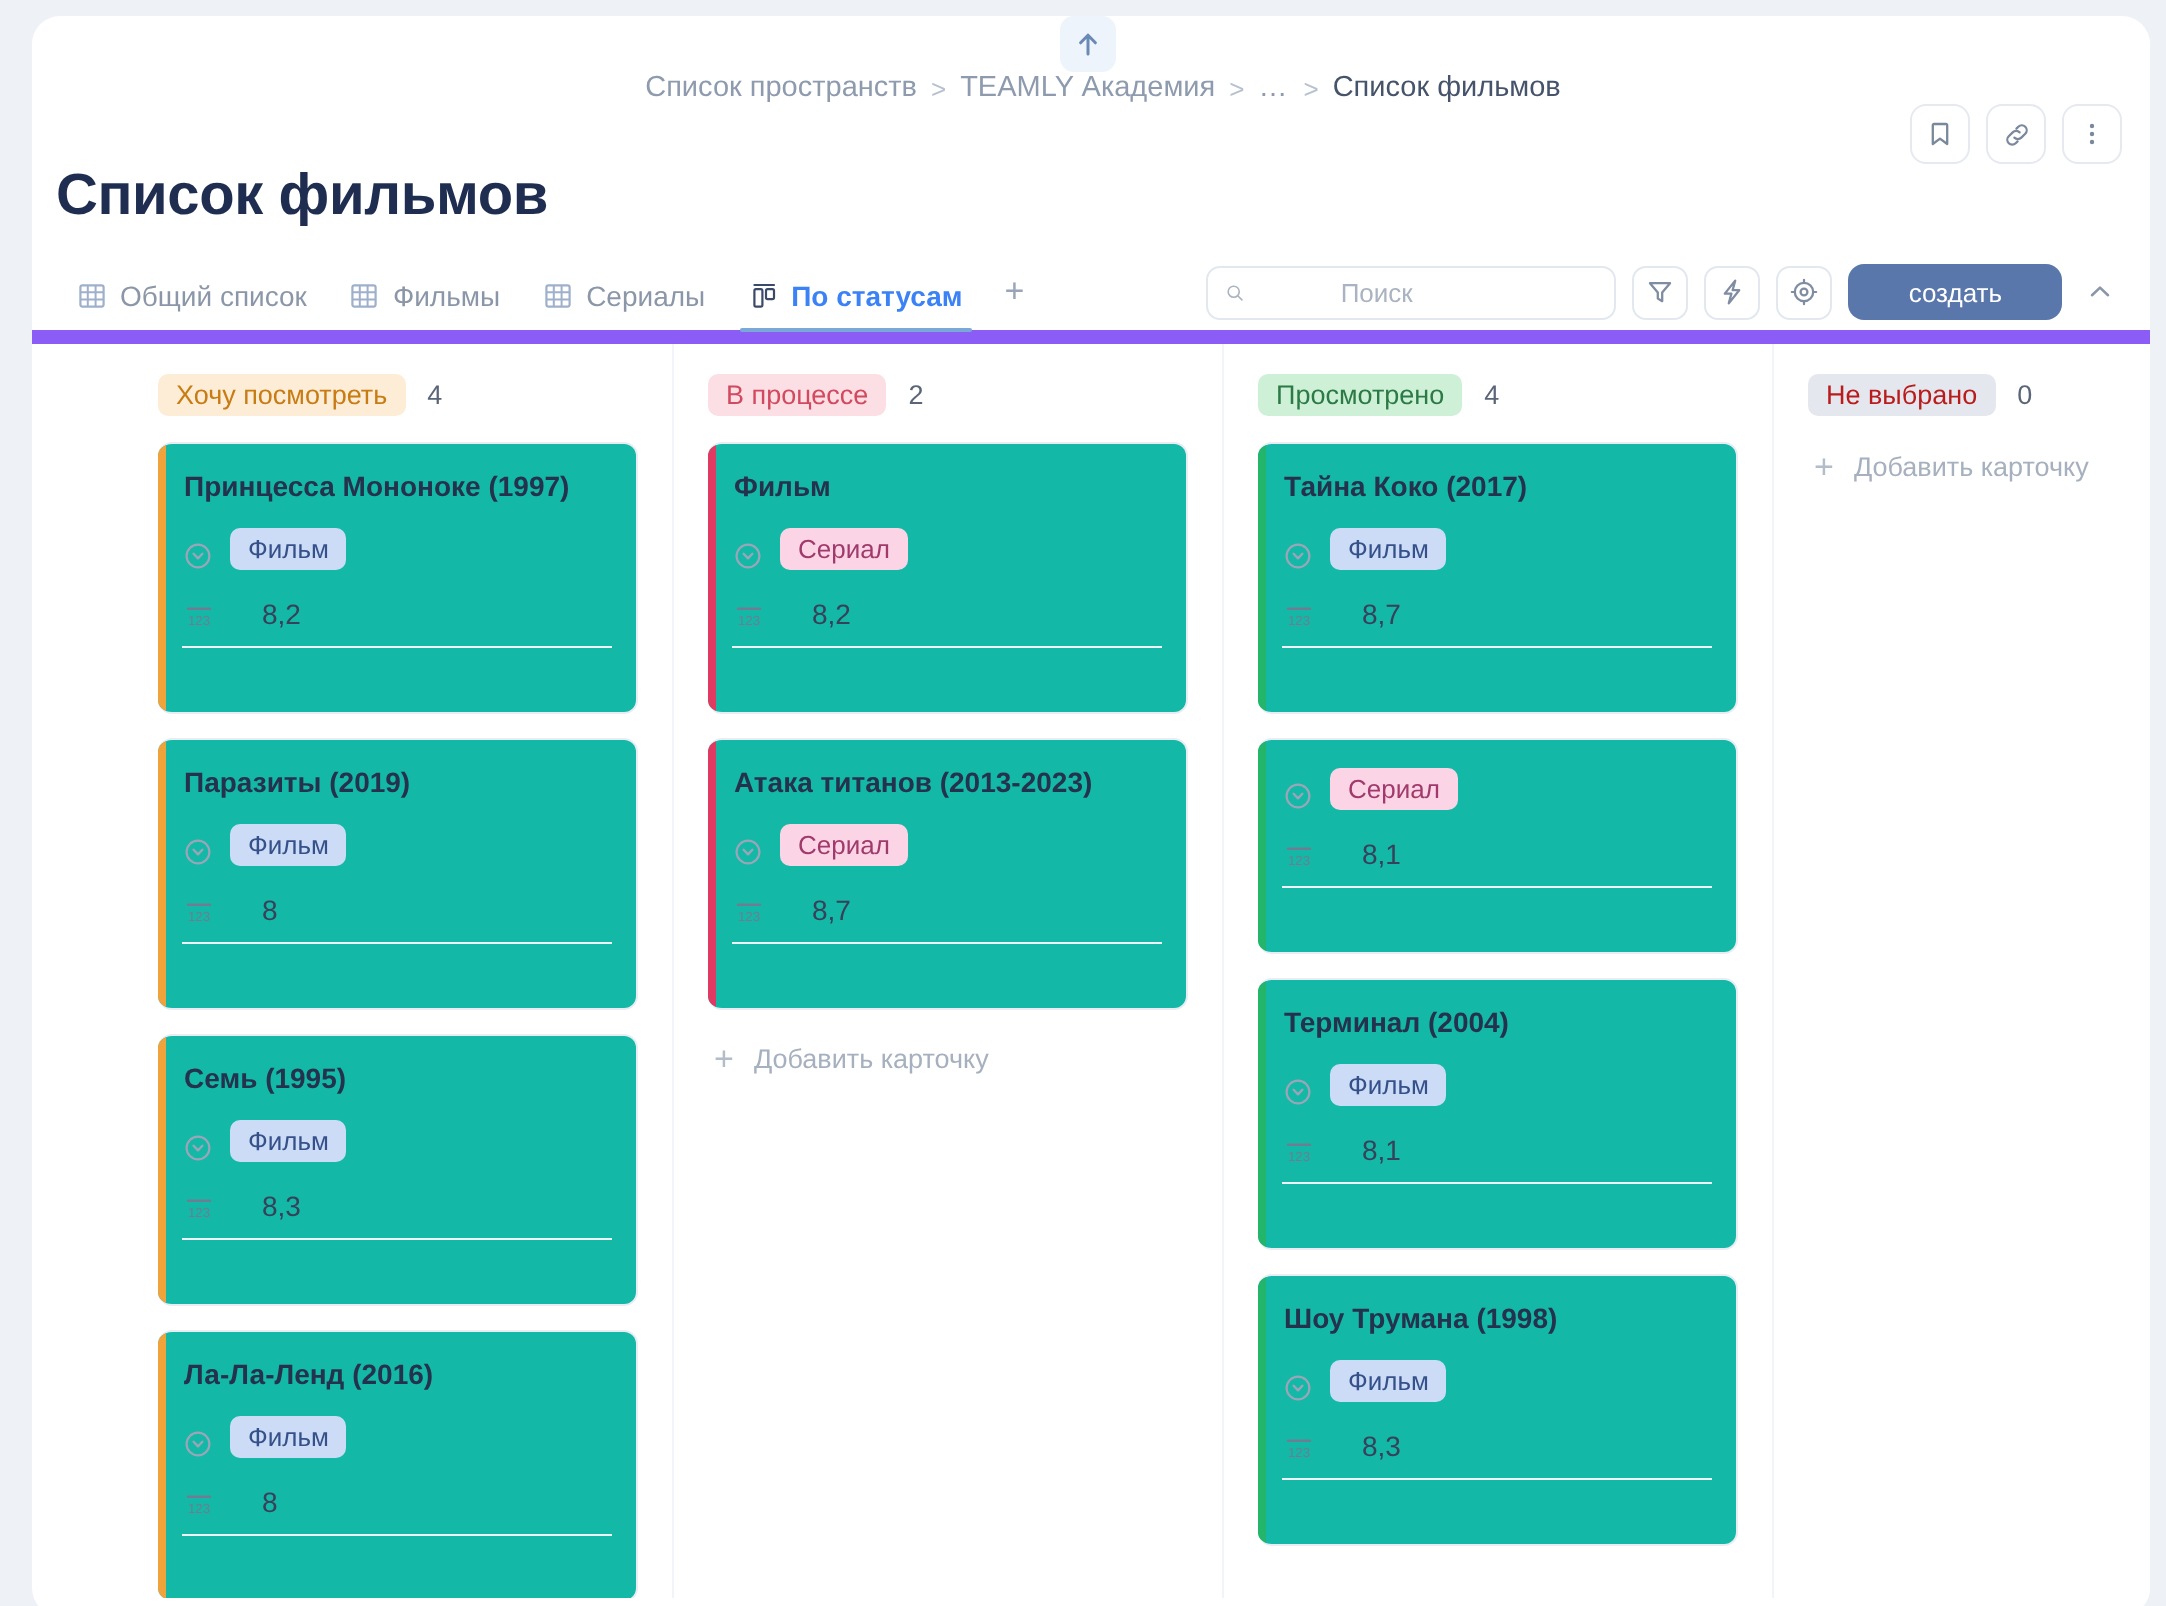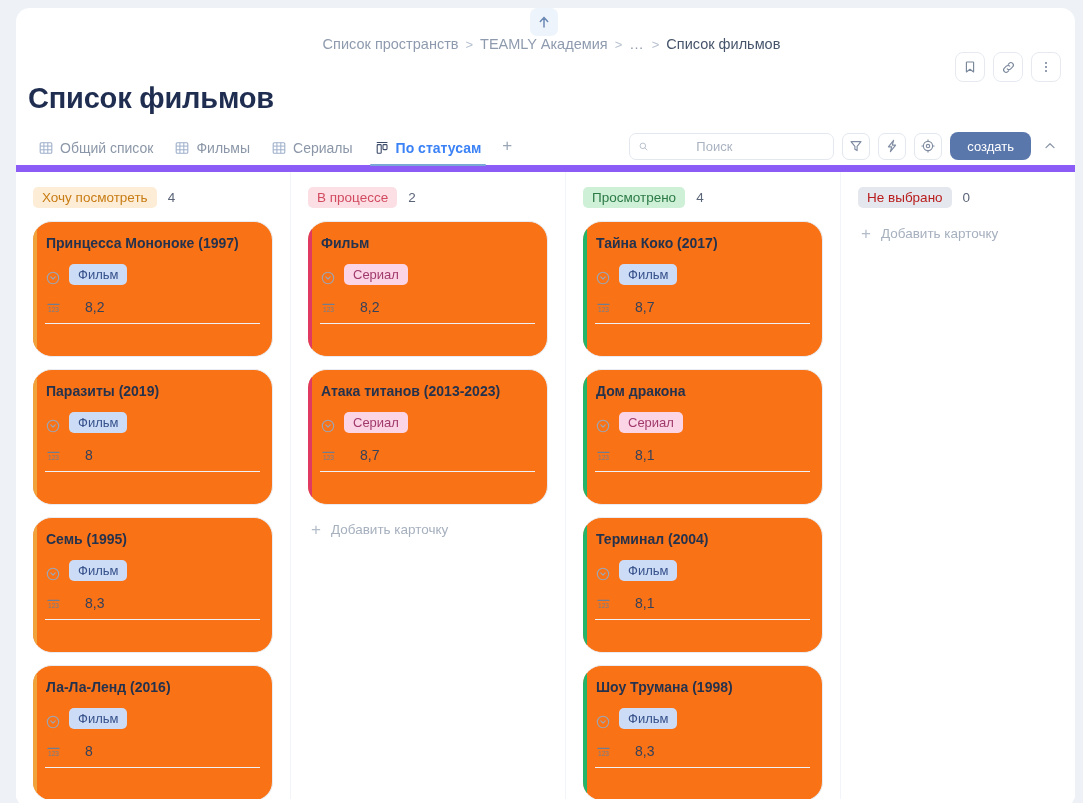--- a/index.html
+++ b/index.html
@@ -98,54 +98,55 @@
     font-family: inherit;
     margin-left: 41px;
   }
   .search input::placeholder { color: #aab3c1; }
   .tb-btn {
     width: 28px; height: 27px; border-radius: 7px;
     border: 1px solid #e3e8ef; background: #fff;
     display: flex; align-items: center; justify-content: center; cursor: pointer;
   }
   .create-btn {
-    height: 28px; padding: 0 17px; border-radius: 8px;
+    height: 28px; padding: 0 30px; border-radius: 8px;
     background: #5a77ac; color: #fff; border: 0;
     font-size: 13px; font-family: inherit;
     display: flex; align-items: center; cursor: pointer;
   }
   .collapse-btn {
     width: 22px; height: 26px; display: flex;
     align-items: center; justify-content: center; cursor: pointer;
   }
 
   
   .board {
     display: flex;
     height: 627px;
     background: #fff;
+    margin-left: 46px;
   }
   .column {
     width: 275px; flex: 0 0 275px;
     padding: 14px 17px 0 17px;
     border-right: 1px solid #f1f4f8;
     overflow: hidden;
     position: relative;
   }
   .column:last-child { border-right: 0; }
   .col-head { display: flex; align-items: center; gap: 11px; margin-bottom: 13px; height: 22px; }
   .chip {
     font-size: 13.5px; padding: 3px 9px; border-radius: 5px; white-space: nowrap;
   }
   .col-count { font-size: 13.5px; color: #5b6578; }
 
   .card {
-    background: #f97316;
+    background: #14b8a6;
     border: 1px solid #e9edf3;
-    border-radius: 19px;
+    border-radius: 7px;
     border-left-width: 0;
     margin-bottom: 12px;
     position: relative;
     padding: 11px 13px 0 13px;
     overflow: hidden;
     cursor: pointer;
   }
   .card::before {
     content: ""; position: absolute; left: 0; top: 0; bottom: 0; width: 4px;
     border-radius: 7px 0 0 7px;
@@ -450,21 +451,20 @@
             <svg width="15" height="14" viewBox="0 0 15 14">
               <path d="M2 3.4 H13" stroke="#6f7d92" stroke-width="1.2" stroke-linecap="round"></path>
               <text x="7.5" y="11.4" font-size="6.6" fill="#6f7d92" text-anchor="middle" font-family="Liberation Sans, sans-serif">123</text>
             </svg>
             <span class="rating-val">8,7</span>
           </div>
           <div class="card-divider"></div>
           <div class="card-foot"></div>
         </div>
         <div class="card bar-green">
-          <div class="card-title">Дом дракона</div>
           <div class="card-row">
             <svg width="14" height="14" viewBox="0 0 14 14">
               <circle cx="7" cy="7" r="5.7" fill="none" stroke="#9aa6b8" stroke-width="1.1"></circle>
               <path d="M4.8 5.9 L7 8.2 L9.2 5.9" fill="none" stroke="#9aa6b8" stroke-width="1.15" stroke-linecap="round" stroke-linejoin="round"></path>
             </svg>
             <span class="tag serial">Сериал</span>
           </div>
           <div class="rating-row">
             <svg width="15" height="14" viewBox="0 0 15 14">
               <path d="M2 3.4 H13" stroke="#6f7d92" stroke-width="1.2" stroke-linecap="round"></path>

